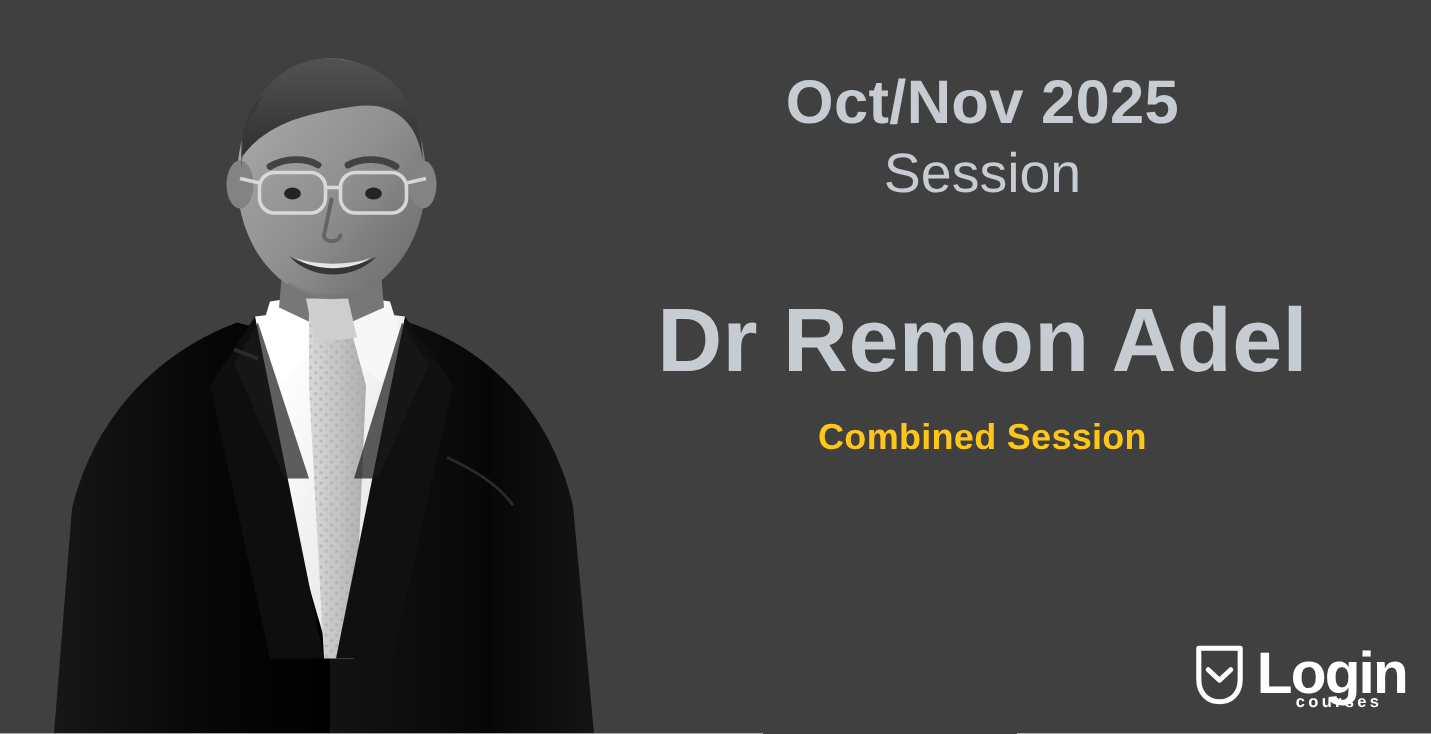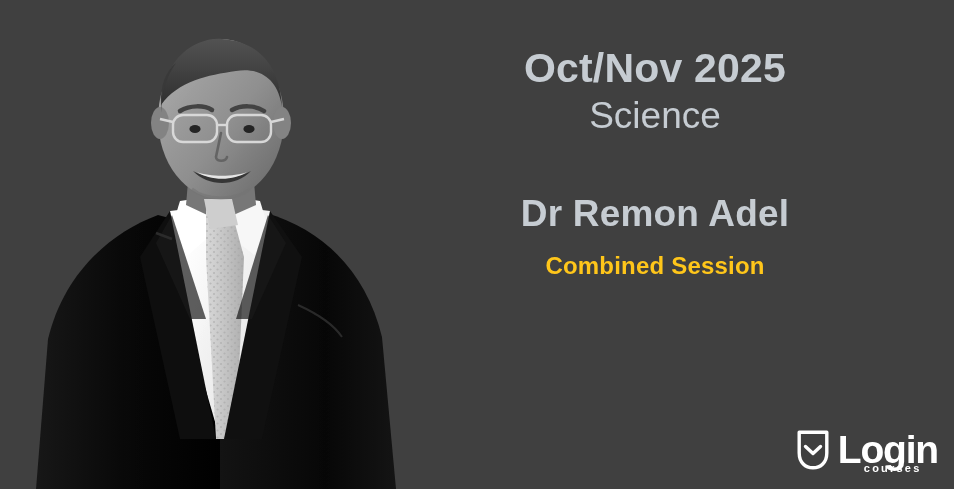--- a/index.html
+++ b/index.html
@@ -45,21 +45,21 @@
     margin: 0;
   }
   .session-line2 {
     font-size: 37px;
     font-weight: normal;
     color: #c6ccd2;
     line-height: 1.15;
     margin: 4px 0 0 0;
   }
   .teacher-name {
-    font-size: 37px;
+    font-size: 60px;
     font-weight: bold;
     color: #c6ccd2;
     letter-spacing: 0.2px;
     line-height: 1.1;
     margin: 56px 0 0 0;
   }
   .subject {
     font-size: 24px;
     font-weight: bold;
     color: #ffc61a;
@@ -200,21 +200,21 @@
 
       <path d="M163 152 C 178 168, 206 168, 221 152 C 206 161, 178 161, 163 152 Z" fill="#3d3834"></path>
       <path d="M167 153 C 180 162, 204 162, 217 153 C 204 158, 180 158, 167 153 Z" fill="#e3e1df"></path>
 
       <path d="M162 170 C 176 182, 206 182, 220 170" stroke="#7b736e" stroke-width="3" fill="none" opacity="0.55"></path>
     </svg>
   </div>
 
   <div class="text-block">
     <div class="session-line1">Oct/Nov 2025</div>
-    <div class="session-line2">Science</div>
+    <div class="session-line2">Session</div>
     <div class="teacher-name">Dr Remon Adel</div>
     <div class="subject">Combined Session</div>
   </div>
 
   <div class="logo">
     <span class="logo-shield">
       <svg viewBox="0 0 34 42" xmlns="http://www.w3.org/2000/svg" aria-hidden="true">
         <path d="M3.2 3.2 H30.8 V24 C30.8 33.5 24.6 38.8 17 38.8 C9.4 38.8 3.2 33.5 3.2 24 Z" fill="none" stroke="#ffffff" stroke-width="3.4" stroke-linejoin="round"></path>
         <path d="M9.5 17.5 L17 24.5 L24.5 17.5" fill="none" stroke="#ffffff" stroke-width="3.4" stroke-linecap="round" stroke-linejoin="round"></path>
       </svg>

